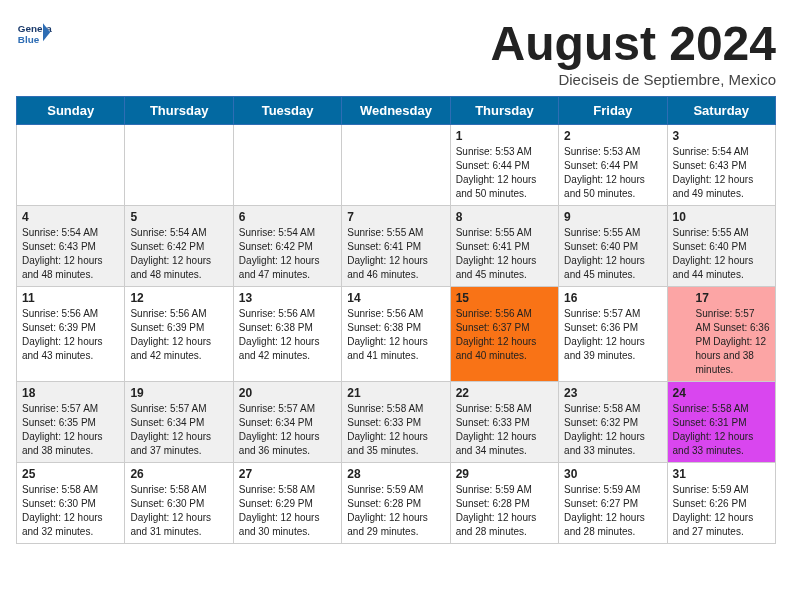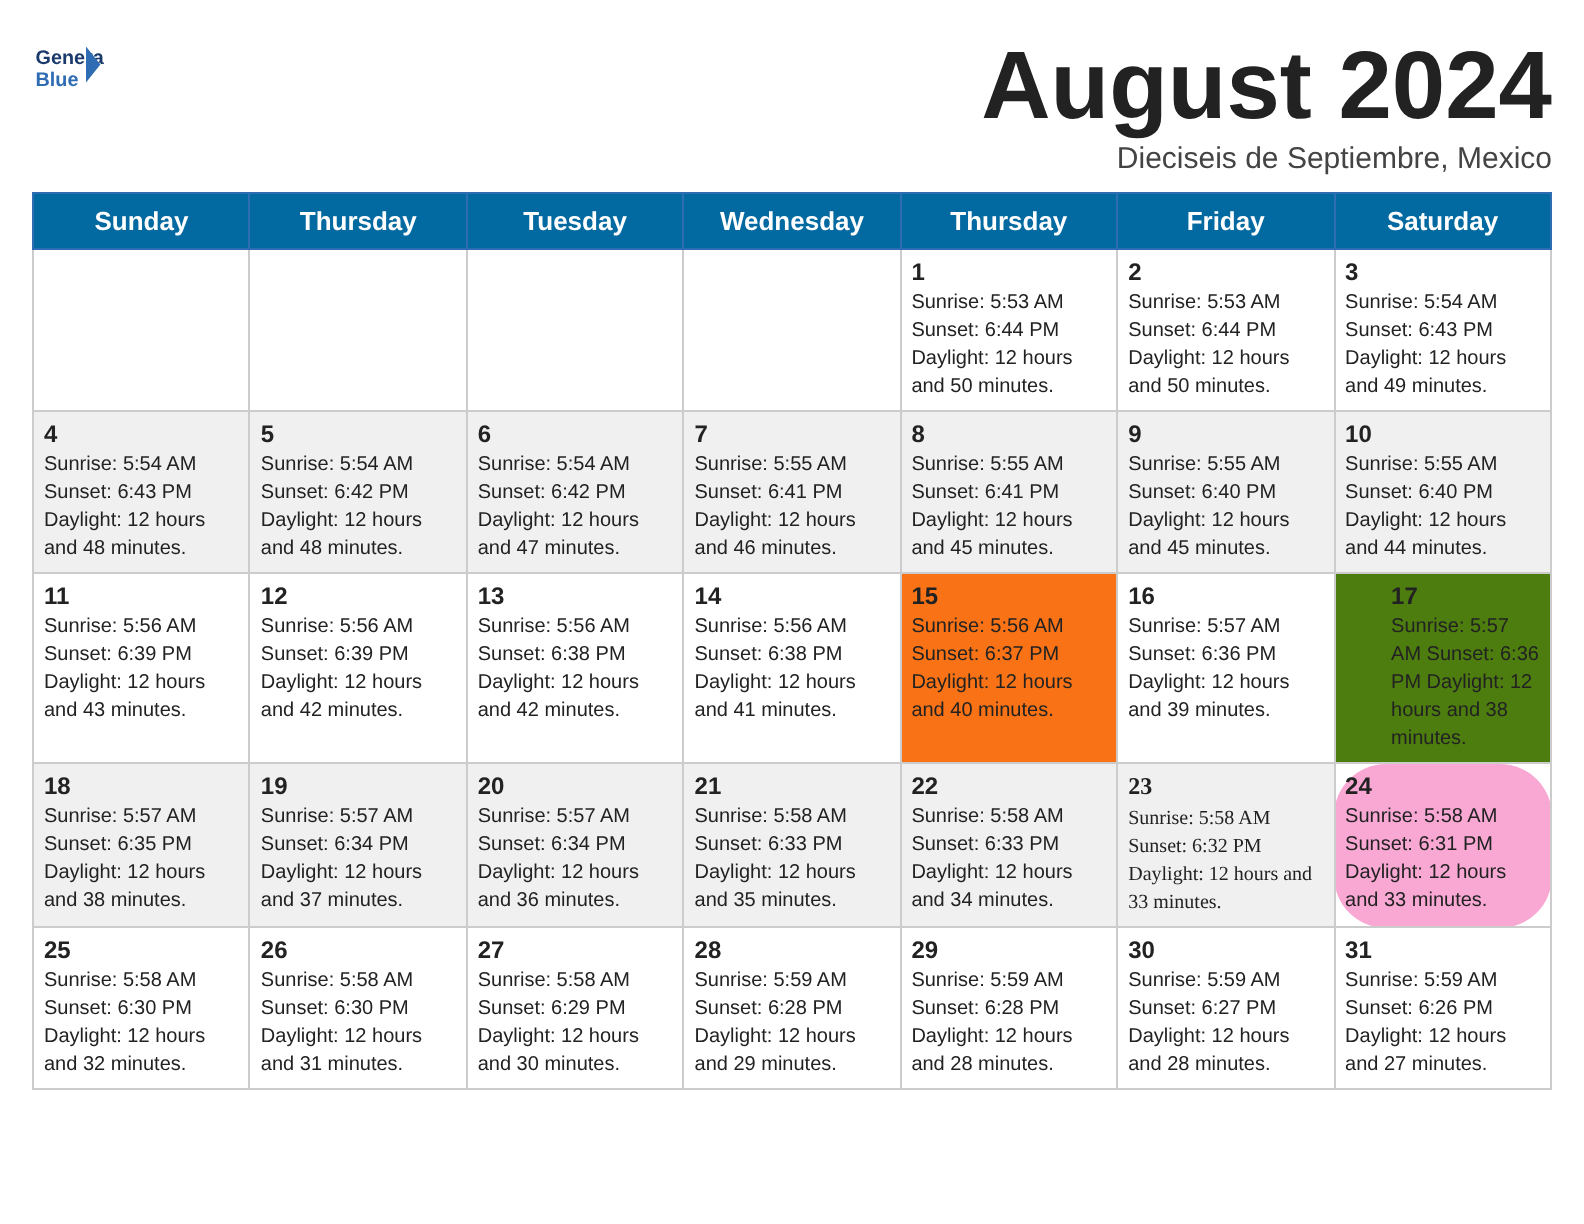--- a/index.html
+++ b/index.html
@@ -223,21 +223,21 @@
 Daylight: 12 hours
 and 40 minutes.</div>
         </td>
         <td style="background: rgb(255, 255, 255);">
           <span class="day-num">16</span>
           <div class="day-info">Sunrise: 5:57 AM
 Sunset: 6:36 PM
 Daylight: 12 hours
 and 39 minutes.</div>
         </td>
-        <td style="background: #4d7c0f; padding-left: 28px;">
+        <td style="background: #fca5a5; padding-left: 28px;">
           <span class="day-num">17</span>
           <div class="day-info">Sunrise: 5:57 AM
 Sunset: 6:36 PM
 Daylight: 12 hours
 and 38 minutes.</div>
         </td>
       </tr>
       <tr>
         <td style="background: rgb(240, 240, 240);">
           <span class="day-num">18</span>
@@ -267,28 +267,28 @@
 Daylight: 12 hours
 and 35 minutes.</div>
         </td>
         <td style="background: rgb(240, 240, 240);">
           <span class="day-num">22</span>
           <div class="day-info">Sunrise: 5:58 AM
 Sunset: 6:33 PM
 Daylight: 12 hours
 and 34 minutes.</div>
         </td>
-        <td style="background: rgb(240, 240, 240); font-family: Liberation Serif, serif;">
+        <td style="background: rgb(240, 240, 240);">
           <span class="day-num">23</span>
           <div class="day-info">Sunrise: 5:58 AM
 Sunset: 6:32 PM
 Daylight: 12 hours
 and 33 minutes.</div>
         </td>
-        <td style="background: #f9a8d4; border-radius: 26px;">
+        <td style="background: #d946ef;">
           <span class="day-num">24</span>
           <div class="day-info">Sunrise: 5:58 AM
 Sunset: 6:31 PM
 Daylight: 12 hours
 and 33 minutes.</div>
         </td>
       </tr>
       <tr>
         <td style="background: rgb(255, 255, 255);">
           <span class="day-num">25</span>

